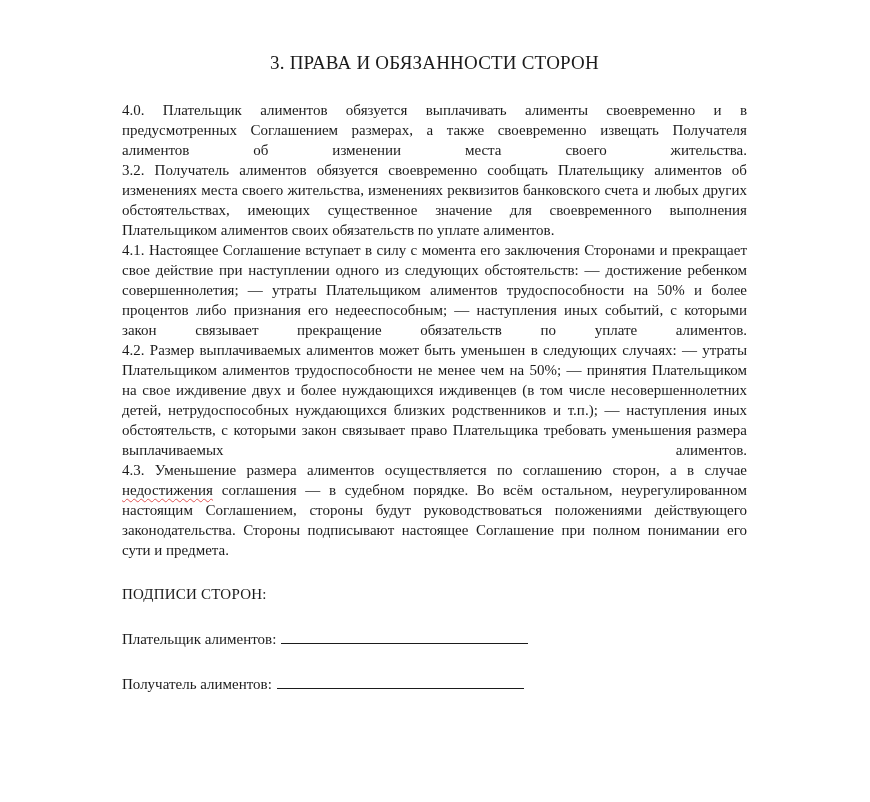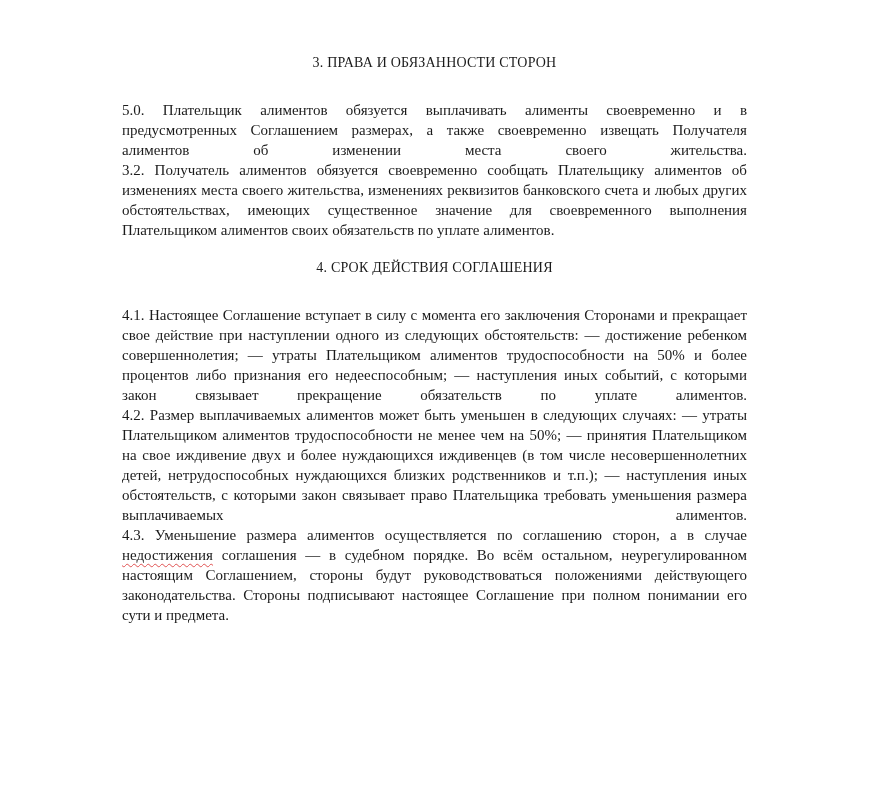--- a/index.html
+++ b/index.html
@@ -17,21 +17,21 @@
     box-sizing:border-box;
     width:870px;height:802px;
     padding:46px 123px 0 122px;
     font-family:"Liberation Serif","DejaVu Serif",serif;
     font-size:15px;
     line-height:20px;
     color:var(--ink);
   }
   .section-heading{
     margin:18px 0 27px 0;
-    font-size:14px;
+    font-size:19px;
     font-weight:400;
     line-height:20px;
     text-align:center;
     letter-spacing:0.2px;
   }
   .section-heading.first{margin-top:7px;}
   .para{
     margin:0;
     text-align:justify;
   }
@@ -70,26 +70,32 @@
   }
 </style>
 </head>
 <body>
 
 <div class="page">
 
   <h2 class="section-heading first">3. ПРАВА И ОБЯЗАННОСТИ СТОРОН</h2>
 
   <div>
-    <p class="para force-last">5.0. Плательщик алиментов обязуется выплачивать алименты своевременно и в предусмотренных Соглашением размерах, а также своевременно извещать Получателя алиментов об изменении места своего жительства.</p>
+    <p class="para force-last">4.0. Плательщик алиментов обязуется выплачивать алименты своевременно и в предусмотренных Соглашением размерах, а также своевременно извещать Получателя алиментов об изменении места своего жительства.</p>
     <p class="para">3.2. Получатель алиментов обязуется своевременно сообщать Плательщику алиментов об изменениях места своего жительства, изменениях реквизитов банковского счета и любых других обстоятельствах, имеющих существенное значение для своевременного выполнения Плательщиком алиментов своих обязательств по уплате алиментов.</p>
   </div>
 
-  <h2 class="section-heading">4. СРОК ДЕЙСТВИЯ СОГЛАШЕНИЯ</h2>
 
   <div>
     <p class="para force-last">4.1. Настоящее Соглашение вступает в силу с момента его заключения Сторонами и прекращает свое действие при наступлении одного из следующих обстоятельств: — достижение ребенком совершеннолетия; — утраты Плательщиком алиментов трудоспособности на 50% и более процентов либо признания его недееспособным; — наступления иных событий, с которыми закон связывает прекращение обязательств по уплате алиментов.</p>
     <p class="para force-last">4.2. Размер выплачиваемых алиментов может быть уменьшен в следующих случаях: — утраты Плательщиком алиментов трудоспособности не менее чем на 50%; — принятия Плательщиком на свое иждивение двух и более нуждающихся иждивенцев (в том числе несовершеннолетних детей, нетрудоспособных нуждающихся близких родственников и т.п.); — наступления иных обстоятельств, с которыми закон связывает право Плательщика требовать уменьшения размера выплачиваемых алиментов.</p>
     <p class="para"><span>4.3. Уменьшение размера алиментов осуществляется по соглашению сторон, а в случае </span><span class="word-underline"><span class="word-squiggle">недостижения</span></span><span> соглашения — в судебном порядке. Во всём остальном, неурегулированном настоящим Соглашением, стороны будут руководствоваться положениями действующего законодательства. Стороны подписывают настоящее Соглашение при полном понимании его сути и предмета.</span></p>
   </div>
 
+  <div class="signatures">
+    <p class="sig-heading">ПОДПИСИ СТОРОН:</p>
+
+    <p class="sig-row"><span>Плательщик алиментов:</span><span class="sig-line"></span></p>
+
+    <p class="sig-row"><span>Получатель алиментов:</span><span class="sig-line"></span></p>
+  </div>
 
 </div>
 
 </body></html>

